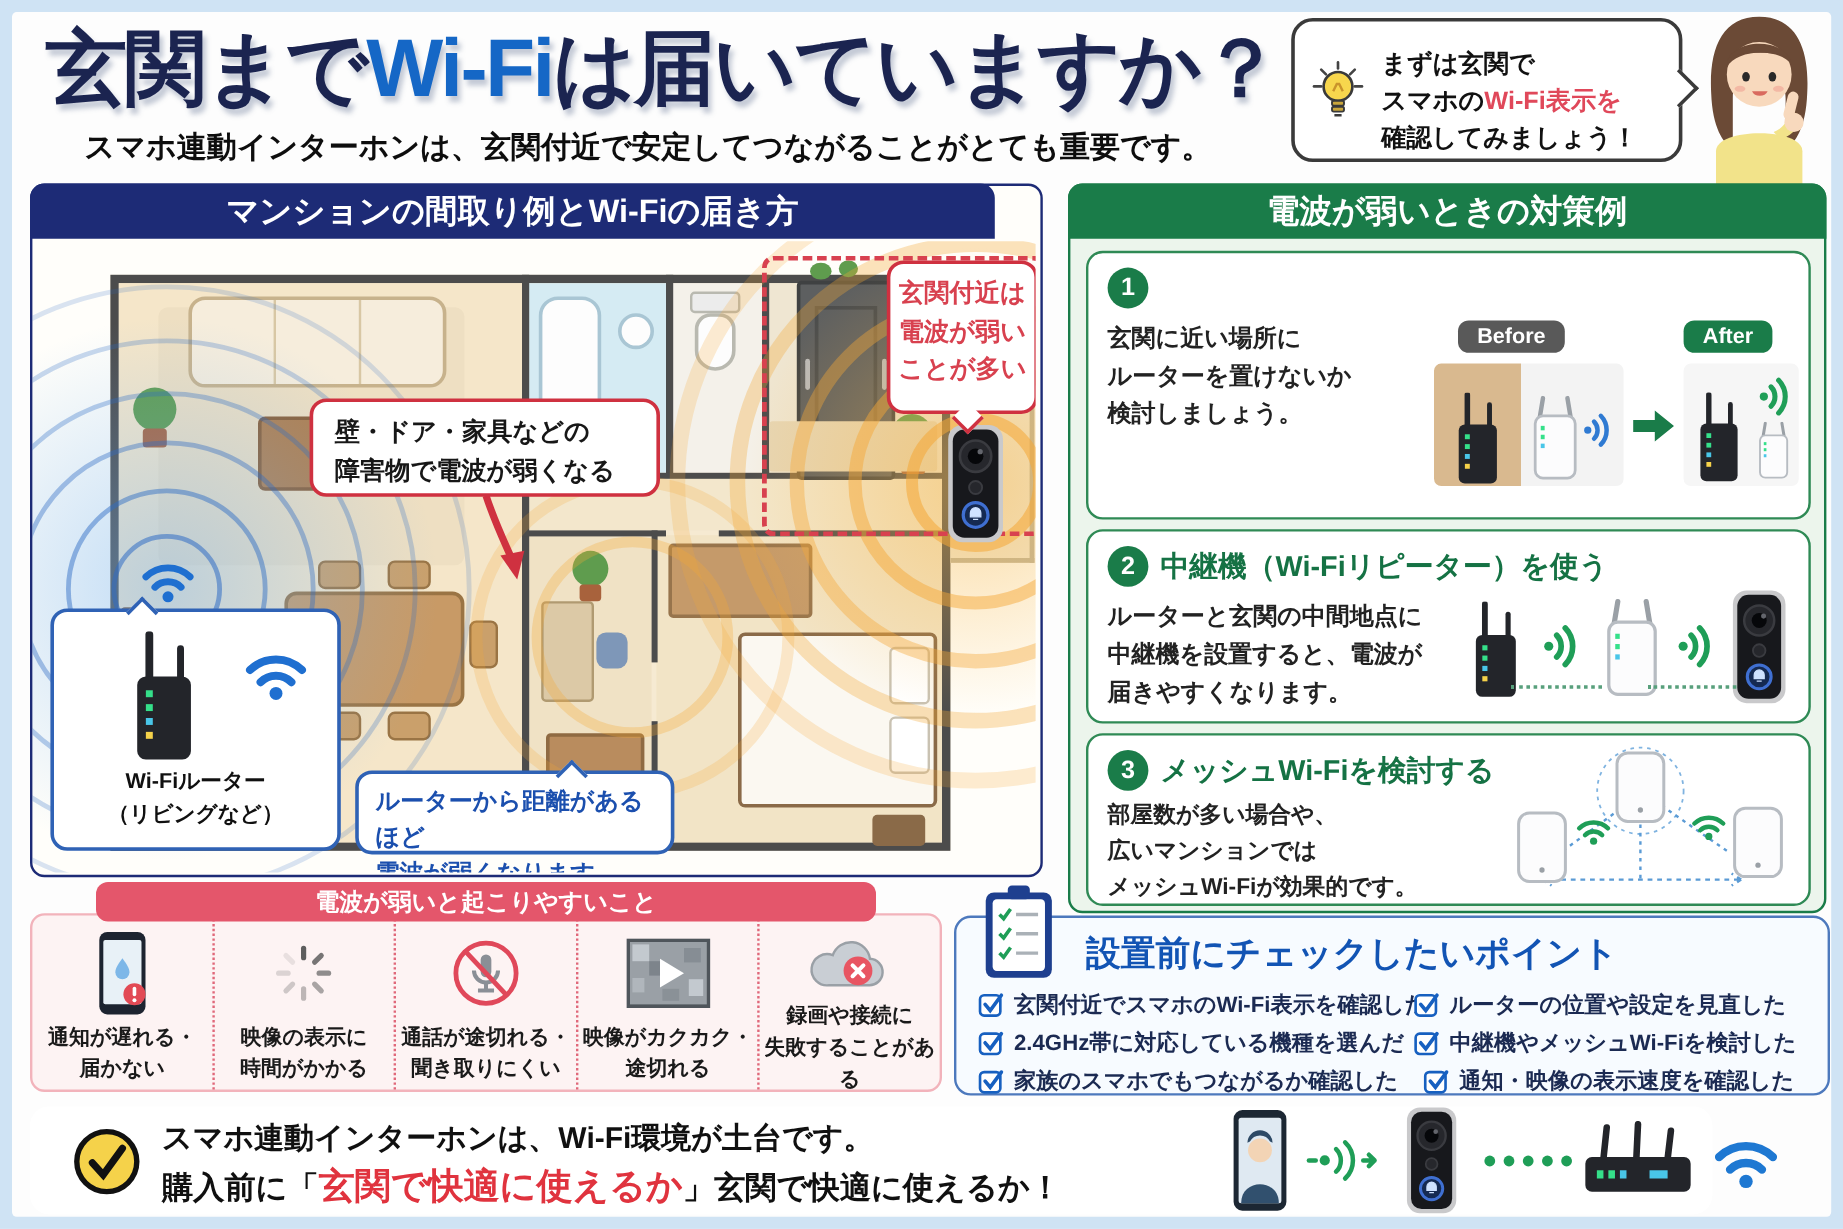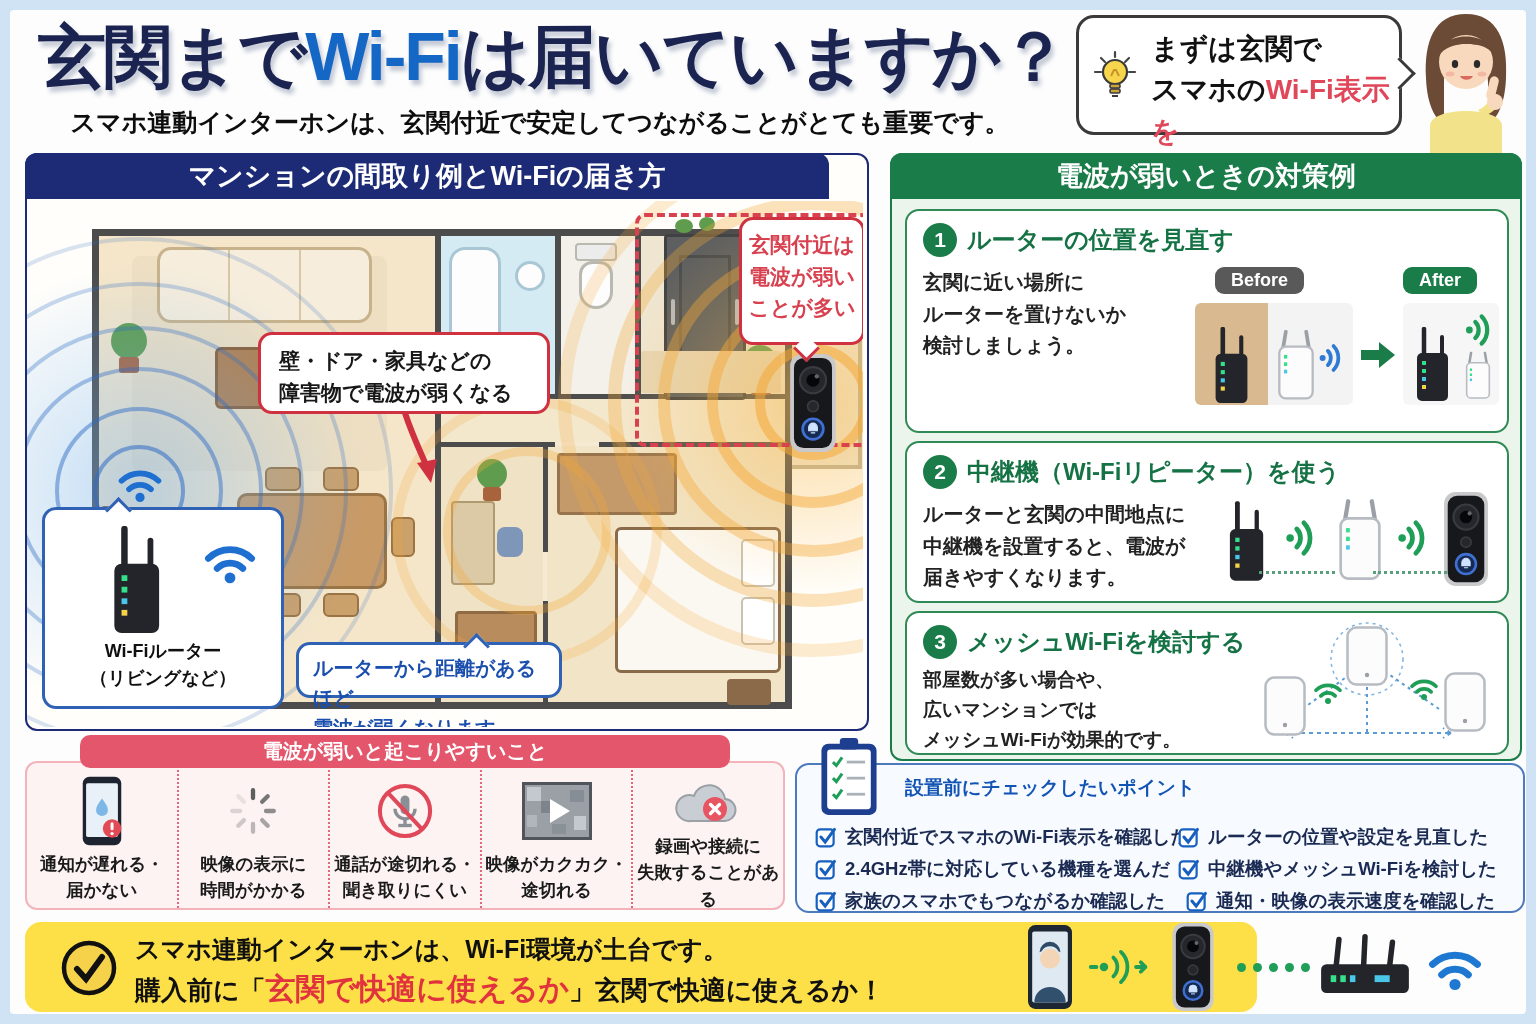--- a/index.html
+++ b/index.html
@@ -15,21 +15,21 @@
   .title .wifi{color:#1567c6;}
   .subtitle{position:absolute;left:40px;top:106px;width:1000px;text-align:center;
             font-size:25px;font-weight:800;color:#0d0d0d;}
 
   
   .tip{position:absolute;left:1076px;top:15px;width:320px;height:114px;background:#fff;
        border:3px solid #3a3a3a;border-radius:18px;}
   .tip .tail{position:absolute;right:-12px;top:44px;width:20px;height:20px;background:#fff;
        border-top:3px solid #3a3a3a;border-right:3px solid #3a3a3a;transform:rotate(45deg);}
   .tip .bulb{position:absolute;left:12px;top:32px;}
-  .tip .txt{position:absolute;left:72px;top:10px;font-size:28px;font-weight:800;color:#111;line-height:1.48;}
+  .tip .txt{position:absolute;left:72px;top:20px;font-size:21px;font-weight:800;color:#111;line-height:1.48;}
   .tip .em{color:#e0485a;}
   .woman{position:absolute;left:1400px;top:4px;}
 
   
   .fp-panel{position:absolute;left:25px;top:153px;width:840px;height:574px;background:#fffefa;
             border:2px solid #1d2b76;border-radius:12px;}
   .fp-head{position:absolute;left:-2px;top:-2px;width:804px;height:46px;background:#1d2b76;
            border-radius:12px 12px 0 0;color:#fff;font-size:27px;font-weight:800;
            display:flex;align-items:center;justify-content:center;}
   .fp-canvas{position:absolute;left:0;top:46px;width:836px;height:526px;overflow:hidden;}
@@ -66,21 +66,21 @@
   .tailsq{position:absolute;width:16px;height:16px;background:#fff;transform:rotate(45deg);z-index:7;}
   .tail-dn.red2{border-right:3.5px solid #cf3140;border-bottom:3.5px solid #cf3140;}
   .tail-up.blue2{border-left:3px solid #2f62b5;border-top:3px solid #2f62b5;}
 
   .co-obstacle{left:231px;top:131px;width:292px;height:82px;padding:10px 18px;
                font-size:21px;font-weight:800;color:#171717;line-height:1.5;}
   .co-entrance{left:712px;top:16px;width:126px;height:128px;padding:9px 6px;text-align:center;
                font-size:21px;font-weight:900;color:#d8414f;line-height:1.5;}
   .co-router{left:15px;top:306px;width:242px;height:202px;text-align:center;}
   .co-router .lbl{font-size:18px;font-weight:800;color:#101010;line-height:1.5;}
-  .co-dist{left:269px;top:441px;width:266px;height:56px;padding:8px 14px;
+  .co-dist{left:269px;top:441px;width:266px;height:70px;padding:8px 14px;
            font-size:20px;font-weight:800;color:#1b4fae;line-height:1.5;}
 
   
   .sol-panel{position:absolute;left:890px;top:153px;width:632px;height:608px;background:#ecf5ec;
              border:2px solid #1a7c49;border-radius:12px;box-sizing:border-box;}
   .sol-head{position:absolute;left:-2px;top:-2px;width:632px;height:46px;background:#1a7c49;
             border-radius:12px 12px 0 0;color:#fff;font-size:27px;font-weight:800;
             display:flex;align-items:center;justify-content:center;}
   .sol-card{position:absolute;left:13px;width:604px;background:#fff;border:2.5px solid #2f8a55;
             border-radius:14px;box-sizing:border-box;padding:12px 16px;}
@@ -103,26 +103,26 @@
             border:2px solid #f2b3bb;border-radius:12px;display:flex;box-sizing:border-box;z-index:1;}
   .prob-col{flex:1;display:flex;flex-direction:column;align-items:center;padding-top:12px;}
   .prob-col + .prob-col{border-left:2px dotted #e0687a;}
   .prob-ic{height:72px;display:flex;align-items:center;justify-content:center;}
   .prob-lbl{font-size:17.5px;font-weight:800;color:#1a1a1a;text-align:center;line-height:1.5;margin-top:4px;}
 
   
   .chk-box{position:absolute;left:795px;top:763px;width:730px;height:150px;background:#f7fbff;
            border:2.5px solid #4d79bd;border-radius:14px;box-sizing:border-box;}
   .chk-clip{position:absolute;left:818px;top:735px;z-index:3;}
-  .chk-title{position:absolute;left:905px;top:775px;font-size:19px;font-weight:900;color:#1254b4;}
+  .chk-title{position:absolute;left:905px;top:775px;font-size:29px;font-weight:900;color:#1254b4;}
   .chk-item{position:absolute;display:flex;align-items:center;gap:8px;font-size:18.5px;
             font-weight:800;color:#1b2a52;white-space:nowrap;}
 
   
-  .foot{position:absolute;left:25px;top:922px;width:1232px;height:90px;background:#fde047;border-radius:16px;}
+  .foot{position:absolute;left:25px;top:922px;width:1402px;height:90px;background:#ffffff;border-radius:16px;}
   .foot-txt{position:absolute;left:110px;top:9px;line-height:1.45;}
   .foot-l1{font-size:25px;font-weight:900;color:#101010;}
   .foot-l2{font-size:26px;font-weight:900;color:#101010;}
   .foot-l2 .em{color:#e0333e;font-size:30px;}
   .dev{position:absolute;top:0;height:90px;display:flex;align-items:center;}
   .gdot{width:9px;height:9px;border-radius:50%;background:#1f9e57;margin:0 3.5px;}
 
   .rot90{transform:rotate(90deg);}
 </style>
 </head>
@@ -363,21 +363,20 @@
       <span class="tailsq tail-up blue2" style="left:440px;top:436px;z-index:8;"></span>
     </div>
   </section>
 
   <section class="sol-panel">
     <div class="sol-head">電波が弱いときの対策例</div>
 
     <div class="sol-card" style="top:54px;height:224px;">
       <div class="sol-row">
         <span class="sol-num">1</span>
-        <span class="sol-title">ルーターの位置を見直す</span>
       </div>
       <div class="sol-body" style="width:270px;">
         <div>玄関に近い場所に</div>
         <div>ルーターを置けないか</div>
         <div>検討しましょう。</div>
       </div>
       <span class="badge gray" style="left:308px;top:56px;">Before</span>
       <span class="badge green" style="left:496px;top:56px;">After</span>
       <div class="scene" style="left:288px;top:92px;width:158px;height:102px;background:linear-gradient(90deg,#d9b98f 46%,#f3f3f3 46%);">
         <span class="abs" style="left:8px;top:24px;"><svg width="56" height="78" viewBox="0 0 54 76">

